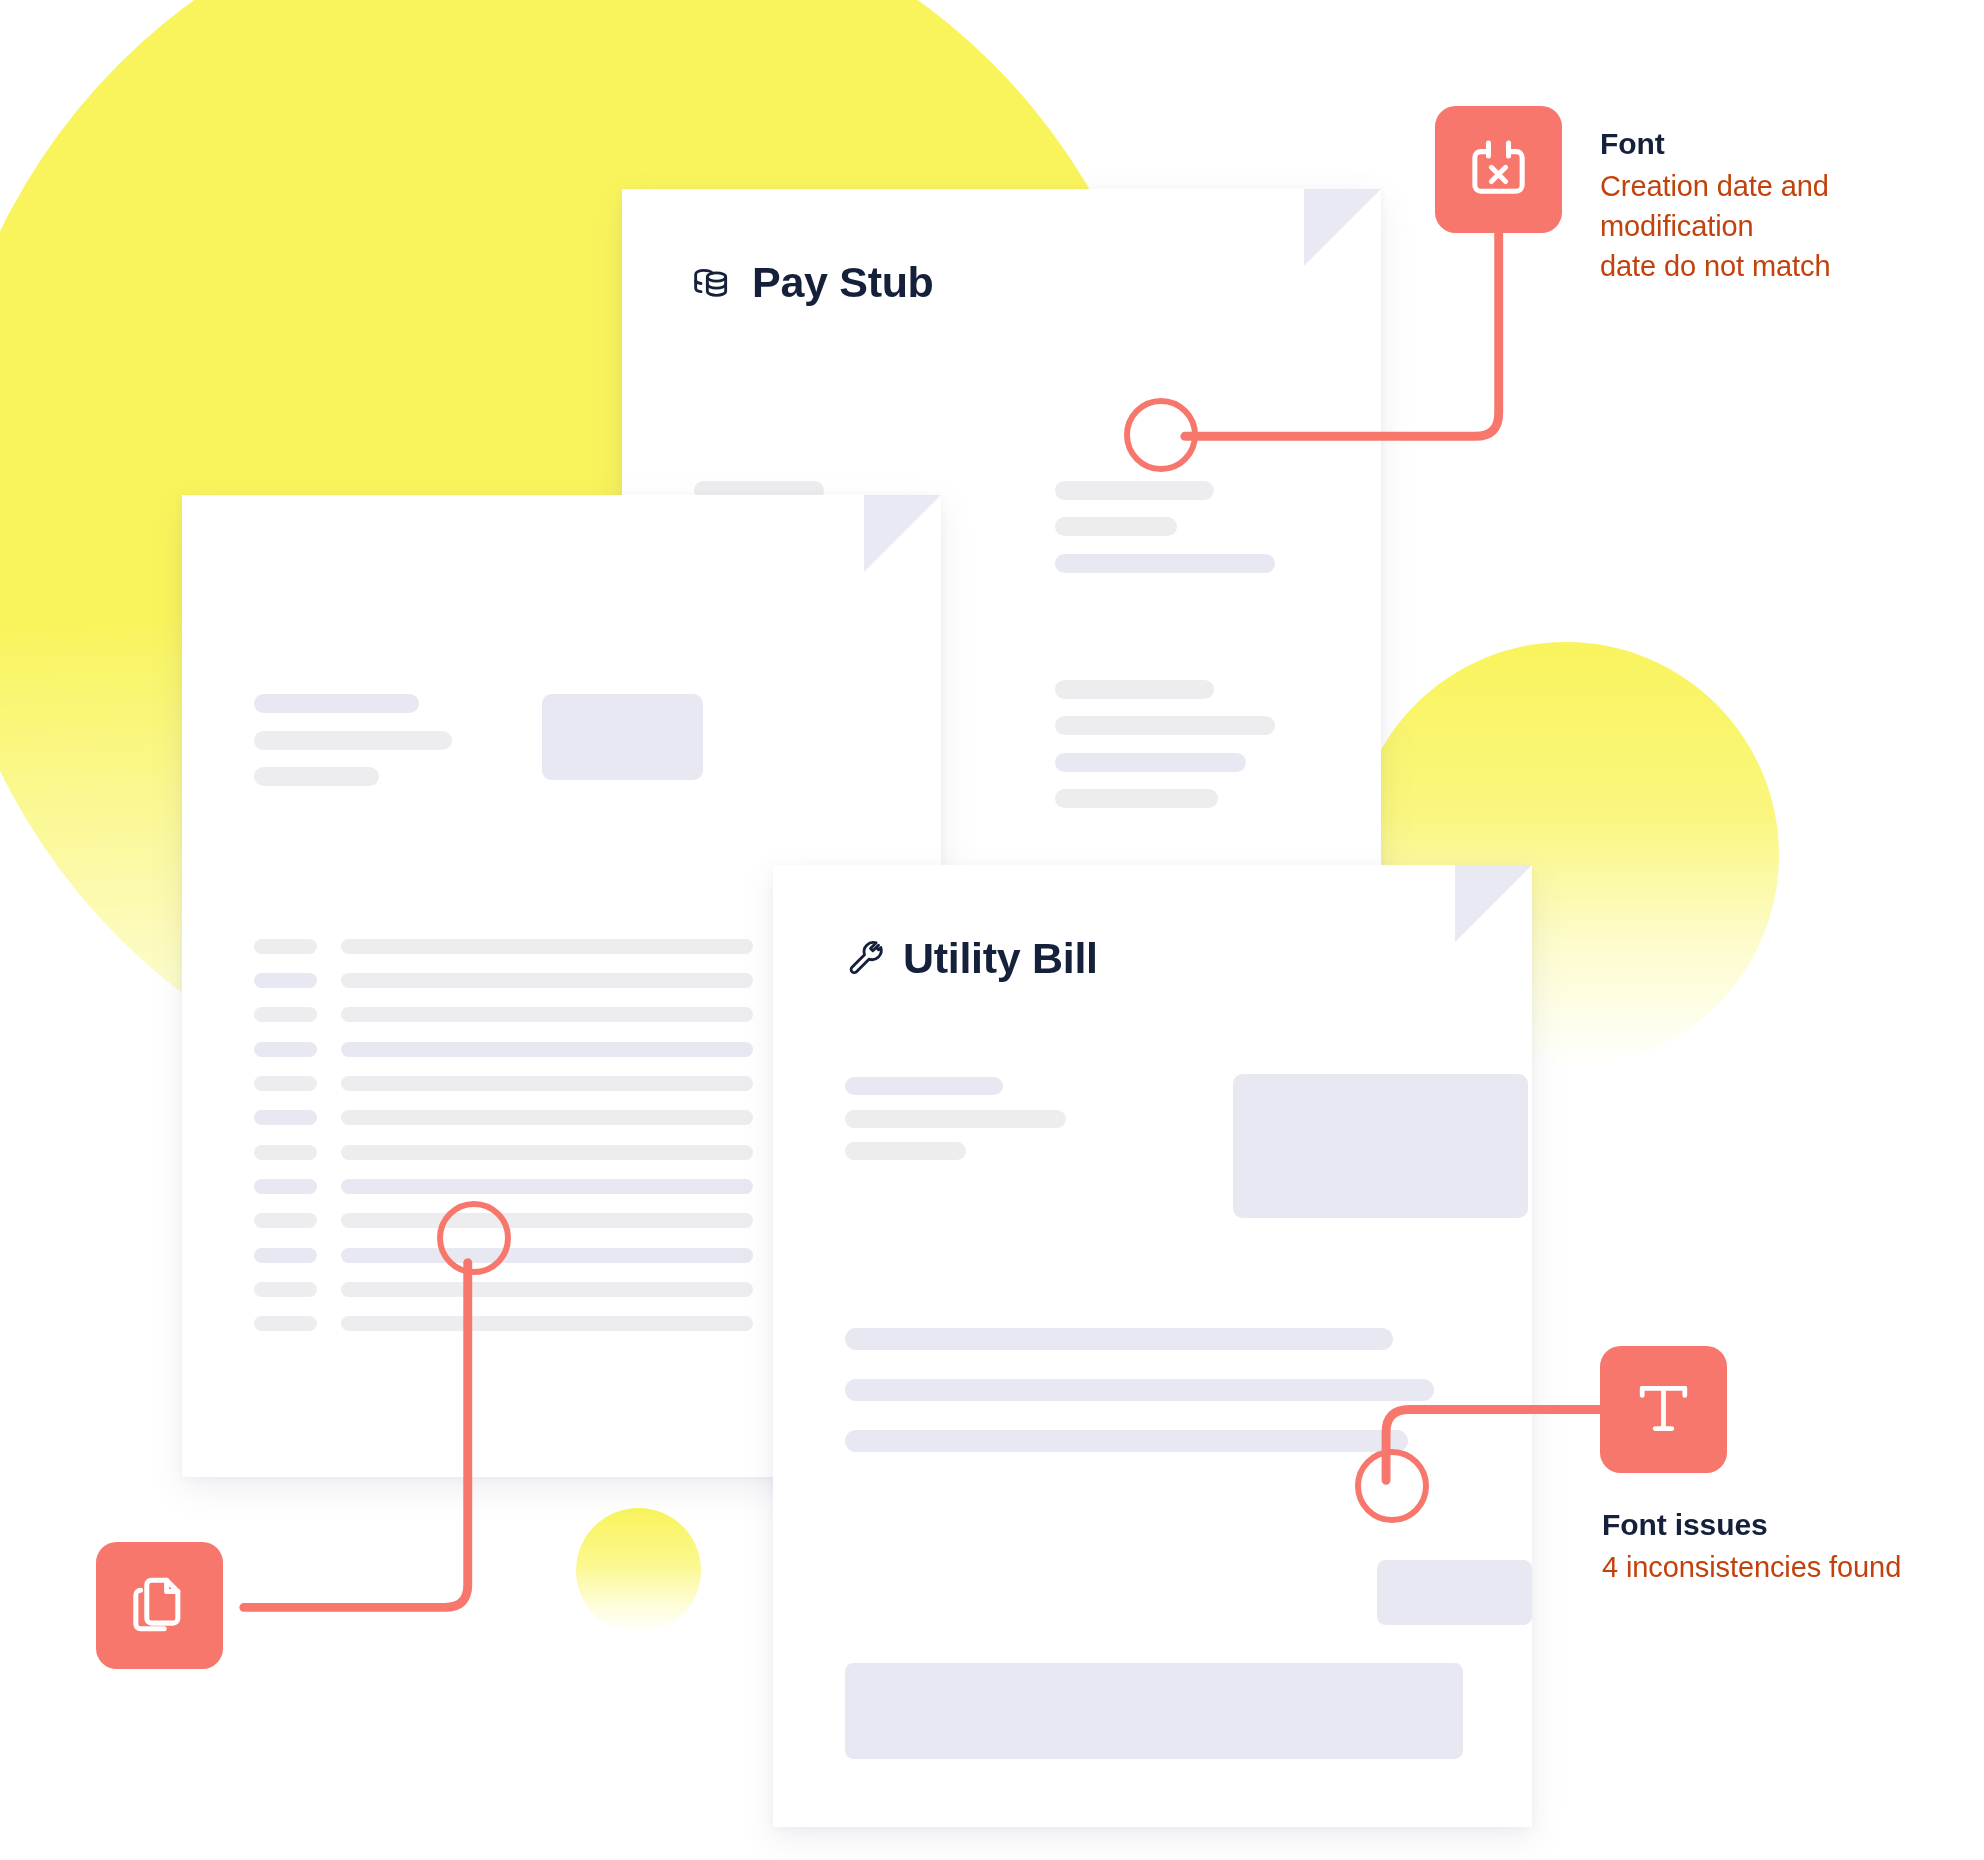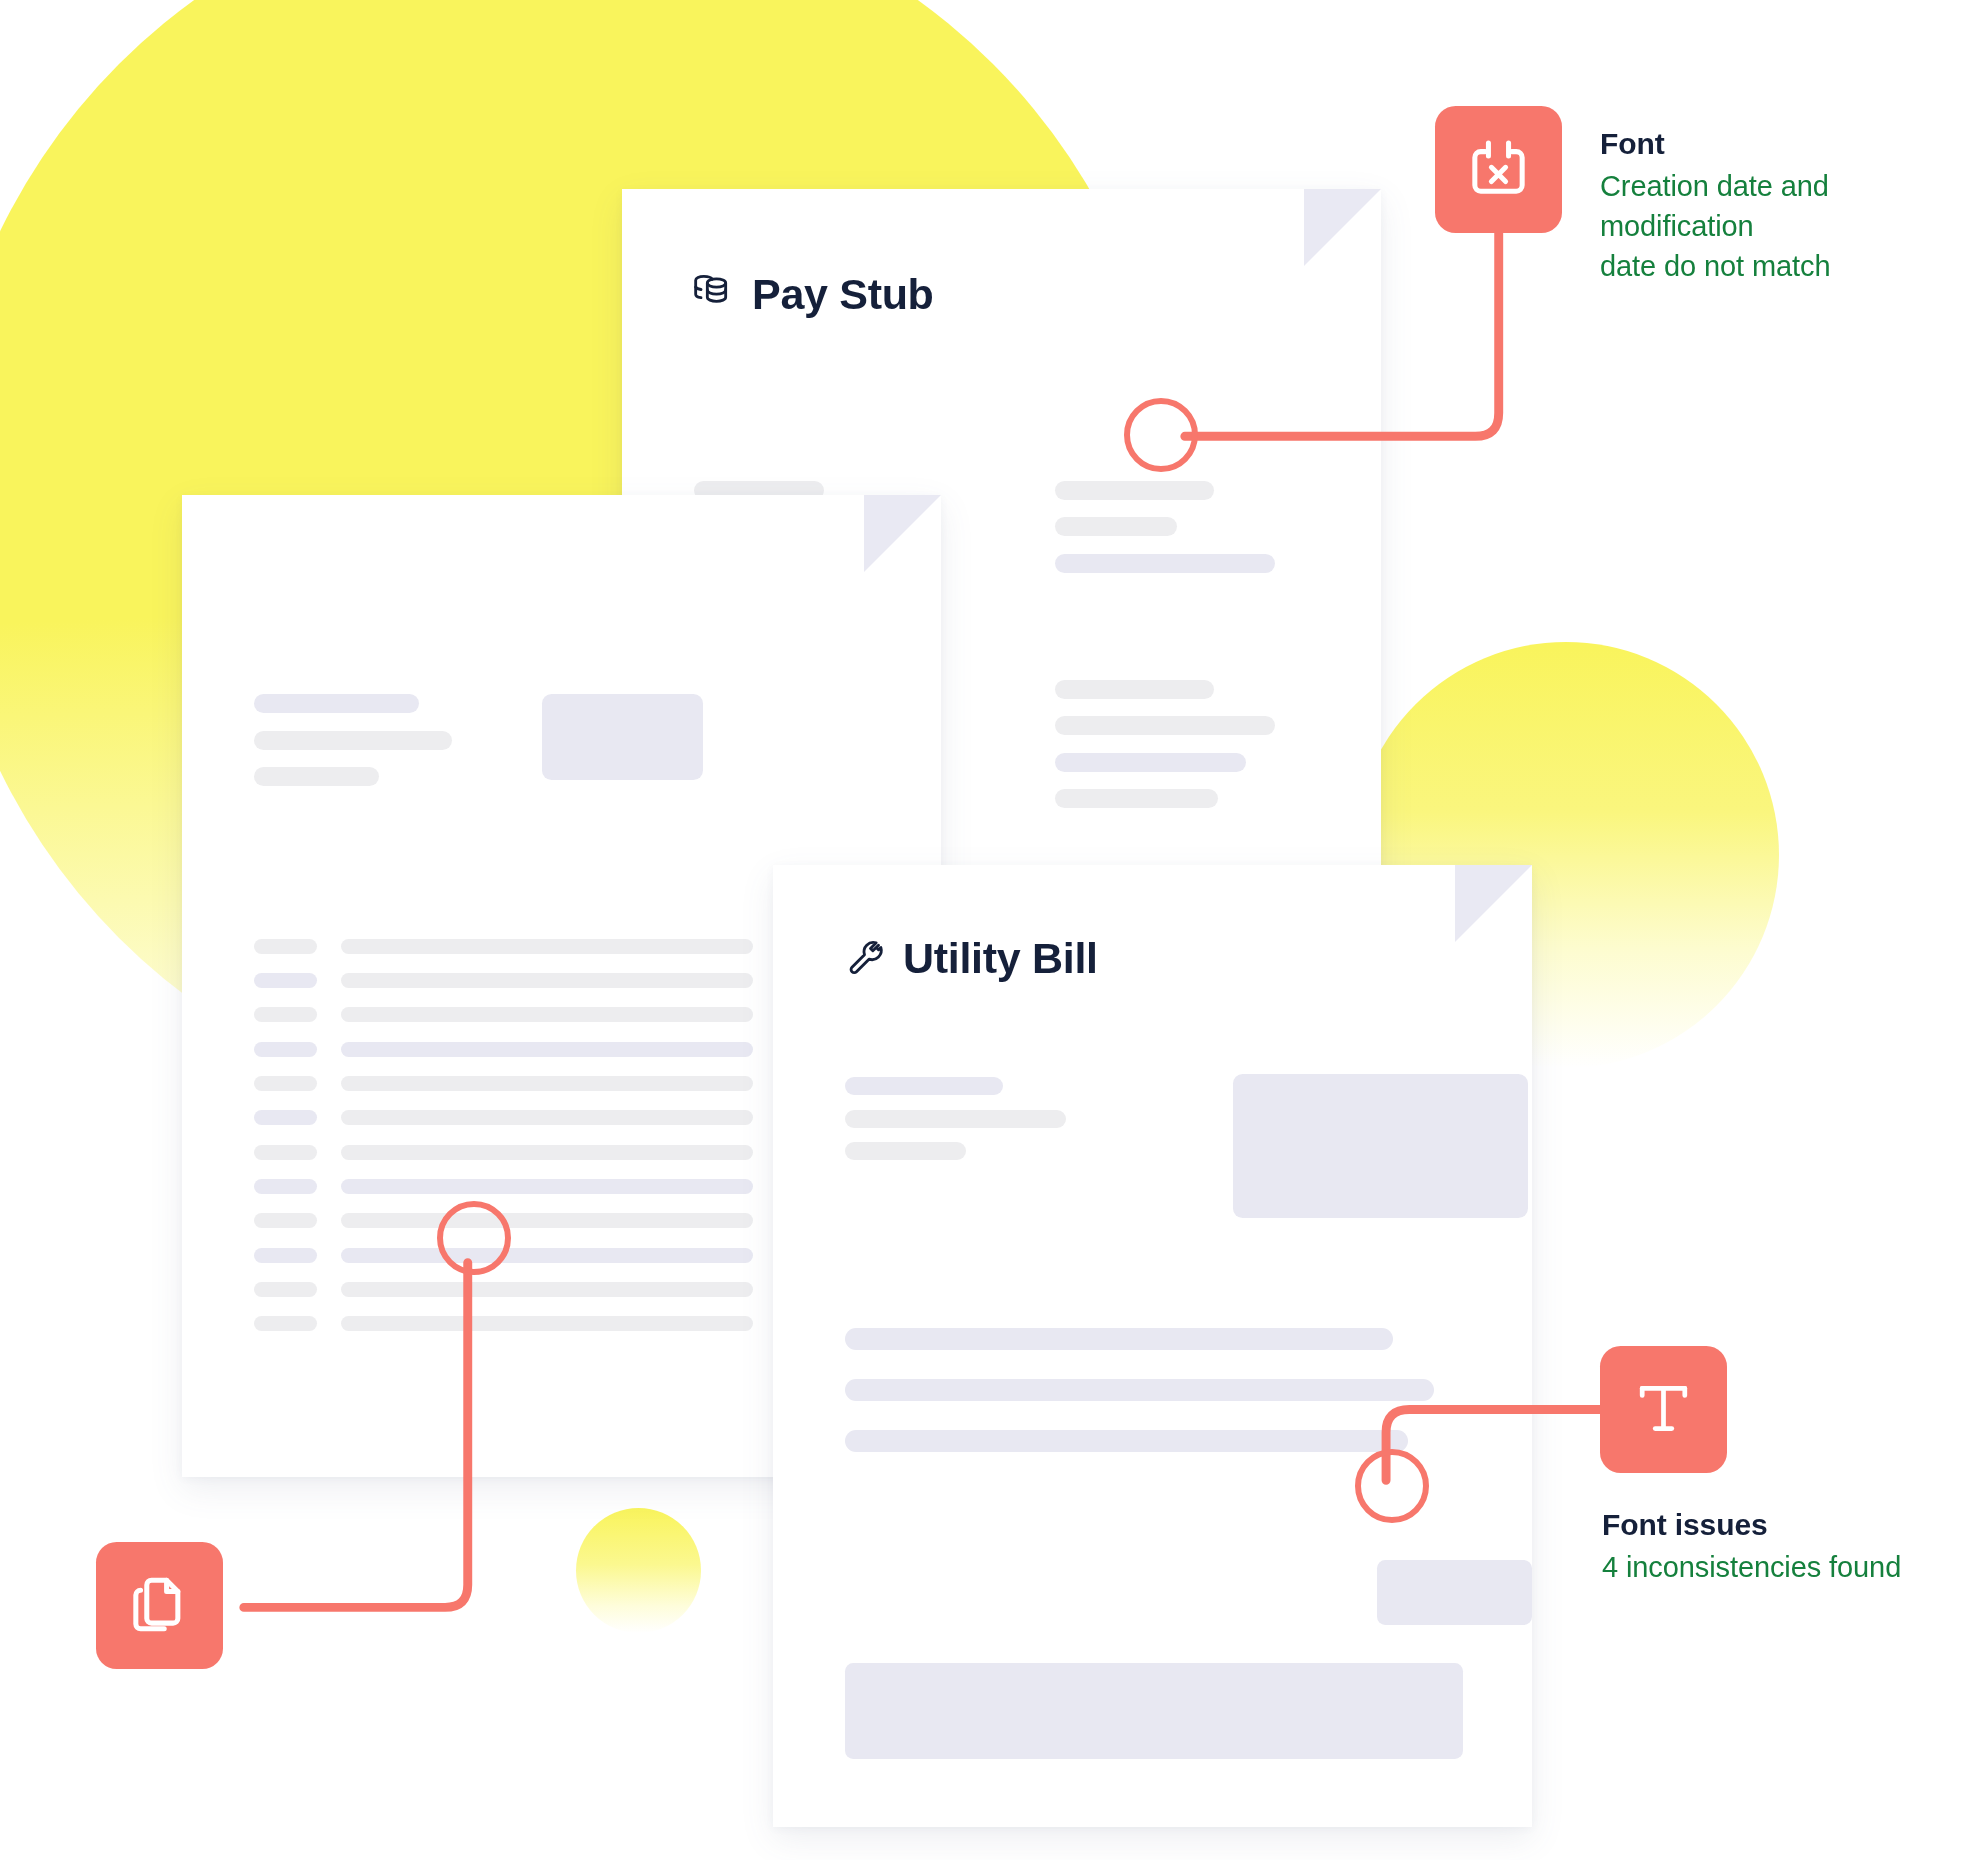--- a/index.html
+++ b/index.html
@@ -119,21 +119,21 @@
     font-weight: bold;
     font-size: 30px;
     line-height: 1.15;
     letter-spacing: -0.1px;
     margin-bottom: 4.1px;
   }
   .annot-desc {
     font-size: 29px;
     line-height: 1.38;
     letter-spacing: -0.1px;
-    color: #15803d;
+    color: #c2410c;
   }
 </style>
 </head>
 <body>
 
 <div id="stage">
 
   <div class="blob" id="blob-big"></div>
   <div class="blob" id="blob-mid"></div>
   <div class="blob" id="blob-small"></div>
@@ -147,21 +147,21 @@
     <div class="doc-title" style="left:72px; top:72px;">
       <span class="doc-icon">
         <svg width="40" height="40" viewBox="0 0 24 24" fill="none" stroke="#15203A" stroke-width="1.7" stroke-linecap="round" stroke-linejoin="round">
           <ellipse cx="13.5" cy="9" rx="5.5" ry="2.5"></ellipse>
           <path d="M8 9v8.5c0 1.38 2.46 2.5 5.5 2.5s5.5-1.12 5.5-2.5V9"></path>
           <path d="M8 13.2c0 1.38 2.46 2.5 5.5 2.5s5.5-1.12 5.5-2.5"></path>
           <path d="M11 6.7C10.4 5.7 8.3 5 5.9 5 3 5 1 6 1 7.3v8.4c0 1 1.3 1.8 3.2 2.1"></path>
           <path d="M1 11.5c.5.7 1.7 1.2 3.2 1.4"></path>
         </svg>
       </span>
-      <span class="ttl-text" style="font-size:43px;margin-top:12px;">Pay Stub</span>
+      <span class="ttl-text" style="font-size:43px;">Pay Stub</span>
     </div>
 
     <div class="bar" style="left:72px; top:292px;  width:130px; height:19px;"></div>
     <div class="bar" style="left:72px; top:328px;  width:165px; height:19px;"></div>
     <div class="bar lav" style="left:72px; top:365px; width:122px; height:19px;"></div>
 
     <div class="bar" style="left:433px; top:292px;  width:159px; height:19px;"></div>
     <div class="bar" style="left:433px; top:328px;  width:122px; height:19px;"></div>
     <div class="bar lav" style="left:433px; top:365px; width:220px; height:19px;"></div>
 

